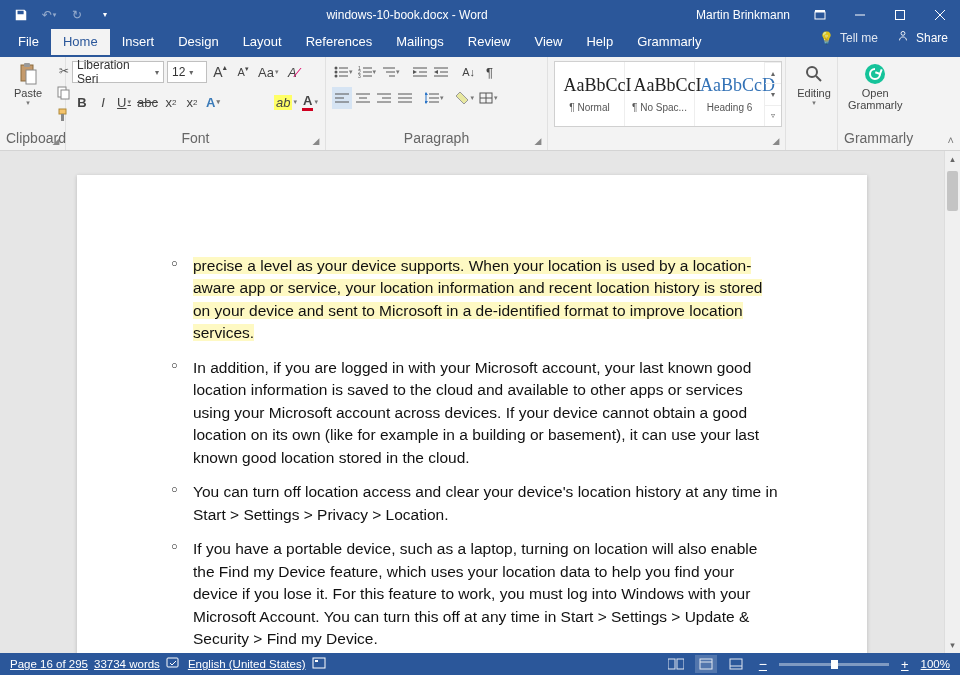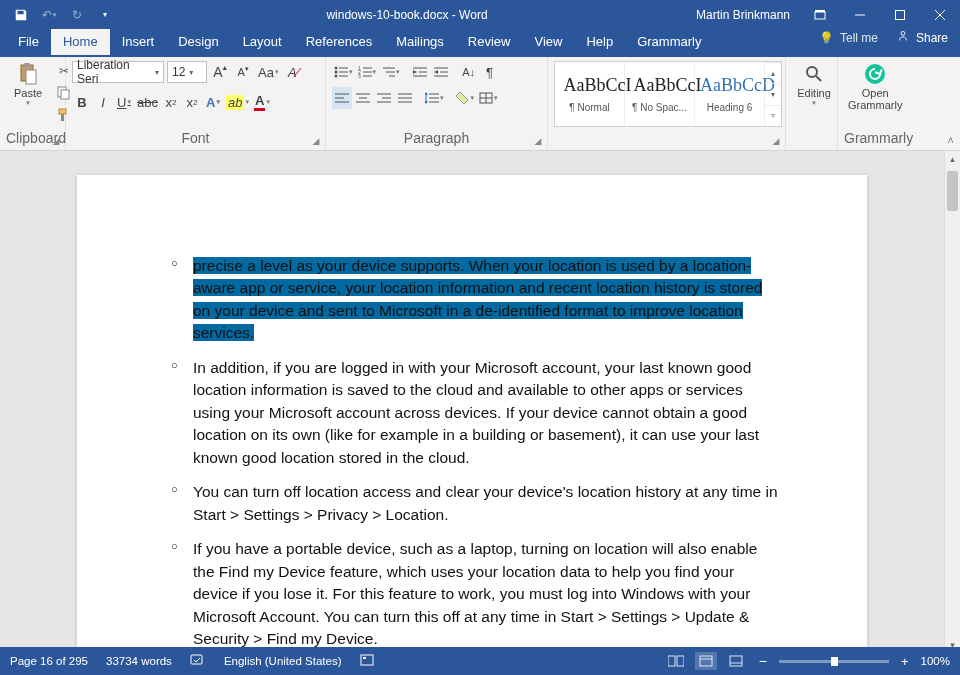--- a/index.html
+++ b/index.html
@@ -55,29 +55,29 @@
 
   .ribbon-collapse { position:absolute; right:6px; bottom:4px; font-size:11px; color:#777; cursor:pointer; }
 
   
   .doc-scroll { position: absolute; top: 151px; bottom: 22px; left: 0; right: 16px; background: #e6e6e6; display:flex; flex-direction:column; align-items:center; overflow:hidden; }
   .page-sliver { width: 790px; height: 12px; background:#fff; box-shadow:0 1px 4px rgba(0,0,0,.2); margin-top:6px; }
   .page { width: 790px; background: #fff; box-shadow:0 1px 4px rgba(0,0,0,.2); margin-top:18px; padding: 80px 88px 20px 88px; font-family: "Liberation Serif","Times New Roman",serif; font-size: 15.5px; color:#111; line-height:1.45; }
   .page ul { list-style: none; }
   .page li { position: relative; padding-left: 28px; margin-bottom: 12px; }
   .page li::before { content: "○"; position:absolute; left:6px; top:1px; font-size:11px; }
-  .sel { background: #0369a1; }
+  .sel { background: #fef9c3; }
 
   
   .vscroll { position:absolute; top:151px; bottom:22px; right:0; width:16px; background:#f0f0f0; border-left:1px solid #ddd; }
   .vthumb { position:absolute; left:2px; right:2px; top:20px; height:40px; background:#c4c4c4; border-radius:2px; }
   .varrow { position:absolute; left:0; right:0; height:16px; display:flex; align-items:center; justify-content:center; font-size:9px; color:#666; cursor:pointer; }
 
   
-  .status-bar { position:absolute; bottom:0; left:0; right:0; height:28px; background:#2b579a; color:#fff; font-size:11.5px; display:flex; align-items:center; padding:0 10px; gap:18px; }
+  .status-bar { position:absolute; bottom:0; left:0; right:0; height:22px; background:#2b579a; color:#fff; font-size:11.5px; display:flex; align-items:center; padding:0 10px; gap:6px;text-decoration:underline; }
   .status-right { margin-left:auto; display:flex; align-items:center; gap:8px; }
   .view-btn { width:22px; height:18px; display:flex; align-items:center; justify-content:center; cursor:pointer; opacity:.85; }
   .view-btn.active { background: rgba(255,255,255,.22); }
   .slider { width:110px; height:3px; background:rgba(255,255,255,.4); position:relative; }
   .slider-thumb { position:absolute; top:-3px; left:52px; width:7px; height:9px; background:#fff; }
 </style>
 </head>
 <body>
 
 <div class="title-bar">
@@ -199,21 +199,21 @@
       </div>
       <div class="font-row2">
         <div class="fbtn" style="font-weight:bold">B</div>
         <div class="fbtn" style="font-style:italic">I</div>
         <div class="fbtn" style="text-decoration:underline">U<span class="dd">▾</span></div>
         <div class="fbtn" style="text-decoration:line-through">abc</div>
         <div class="fbtn">x<span style="font-size:8px;vertical-align:sub">2</span></div>
         <div class="fbtn">x<span style="font-size:8px;vertical-align:super">2</span></div>
         <div class="fbtn" style="color:#3a7ab8;font-weight:bold">A<span class="dd">▾</span></div>
         <div class="fbtn">
-            <span style="background:#ffff66;padding:0 2px;font-style:italic;">ab</span>
+            <span style="background:#ffff66;padding:0 2px;font-style:italic;margin-left:48px;">ab</span>
             <span class="dd">▾</span>
           </div>
         <div class="fbtn">
             <span style="border-bottom:3px solid #d00020;font-weight:bold;padding:0 1px">A</span>
             <span class="dd">▾</span>
           </div>
       </div>
     </div>
     <div class="group-label">Font</div>
     <div class="dlg-launch">◢</div>

